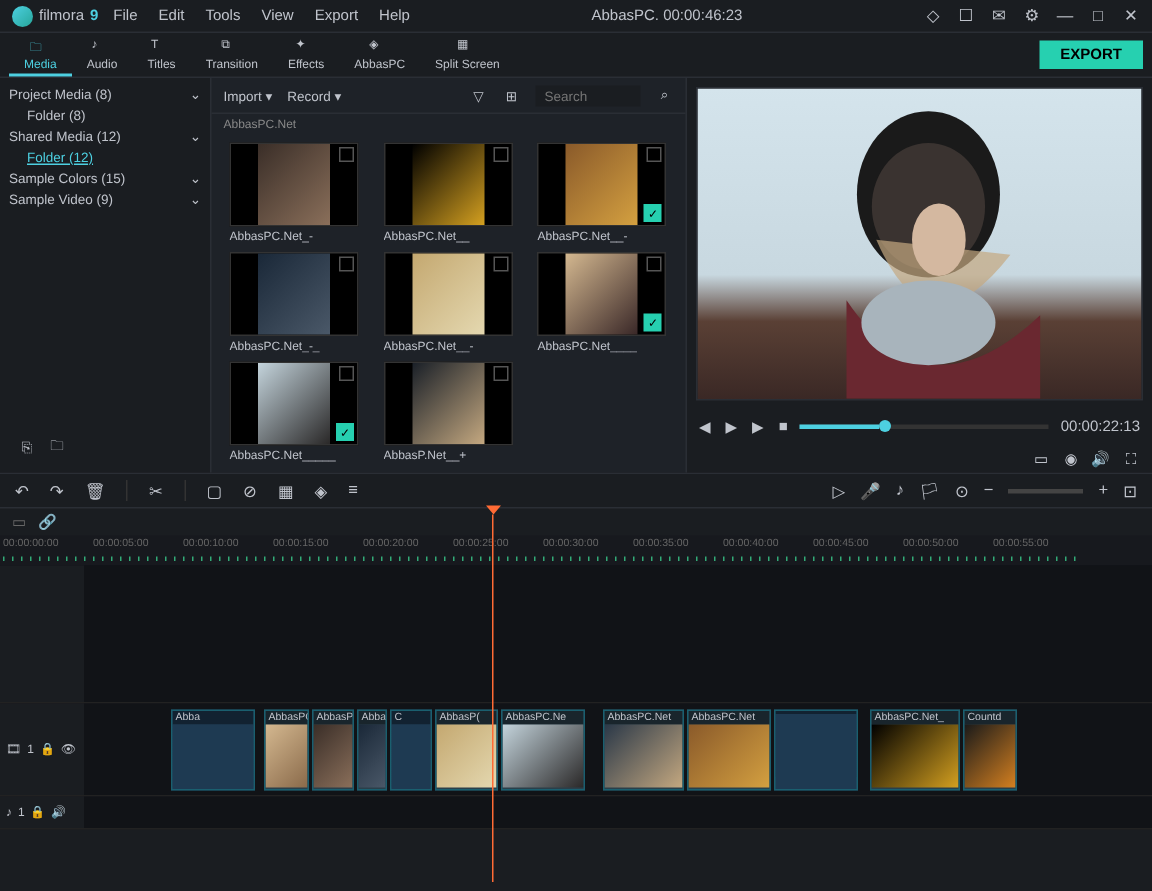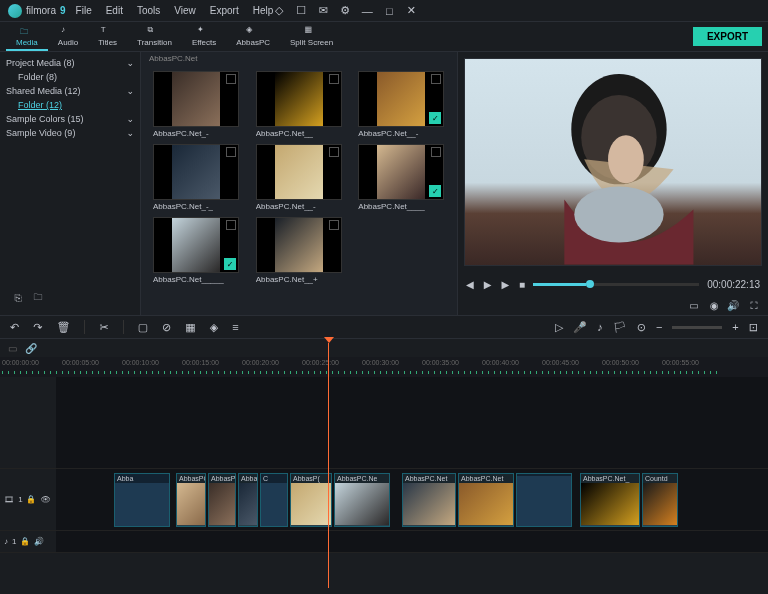--- a/index.html
+++ b/index.html
@@ -77,20 +77,21 @@
       <span style="color:#4dd0e1;font-weight:bold">9</span>
   </div>
   <div class="menu" id="menu">
       <span>File</span>
       <span>Edit</span>
       <span>Tools</span>
       <span>View</span>
       <span>Export</span>
       <span>Help</span>
     </div>
+  <div class="title-center">AbbasPC. 00:00:46:23</div>
   <div class="win-controls">
     <span class="icon-sm">◇</span>
     <span class="icon-sm">☐</span>
     <span class="icon-sm">✉</span>
     <span class="icon-sm">⚙</span>
     <span class="icon-sm">—</span>
     <span class="icon-sm">□</span>
     <span class="icon-sm">✕</span>
   </div>
 </div>
@@ -157,20 +158,29 @@
           </div>
         </div>
       <div class="sidebar-bottom" style="top:236px">
         <span class="icon-sm">⎘</span>
         <span class="icon-sm">🗀</span>
       </div>
     </div>
   </div>
 
   <div class="media-panel">
+    <div class="media-header">
+      <span><span>Import</span> ▾</span>
+      <span><span>Record</span> ▾</span>
+      <span class="spacer"></span>
+      <span class="icon-sm">▽</span>
+      <span class="icon-sm">⊞</span>
+      <input class="search" placeholder="Search" style="">
+      <span class="icon-sm">⌕</span>
+    </div>
     <div class="breadcrumb">AbbasPC.Net</div>
     <div class="media-grid" id="media-grid">
         <div class="media-item">
           <div class="thumb">
             <div class="thumb-img" style="background:linear-gradient(135deg,#3a2e28,#8a6f5a)"></div>
             <div class="thumb-badge"></div>
           </div>
           <div class="media-label">AbbasPC.Net_-</div>
         </div>
         <div class="media-item">
@@ -216,21 +226,21 @@
             <div class="thumb-badge"></div>
             <div class="thumb-check">✓</div>
           </div>
           <div class="media-label">AbbasPC.Net_____</div>
         </div>
         <div class="media-item">
           <div class="thumb">
             <div class="thumb-img" style="background:linear-gradient(135deg,#1a2028,#c4a880)"></div>
             <div class="thumb-badge"></div>
           </div>
-          <div class="media-label">AbbasPC.Net__+</div>
+          <div class="media-label">AbbasP.Net__+</div>
         </div>
       </div>
   </div>
 
   <div class="preview">
     <div class="preview-video">
       <svg width="100%" height="100%" viewBox="0 0 298 205" preserveAspectRatio="none">
         <ellipse cx="155" cy="70" rx="48" ry="55" fill="#1a1a1a"></ellipse>
         <ellipse cx="155" cy="78" rx="38" ry="42" fill="#3a3330"></ellipse>
         <path d="M 120 100 Q 155 180 210 110" fill="#c4a880" opacity="0.7"></path>

